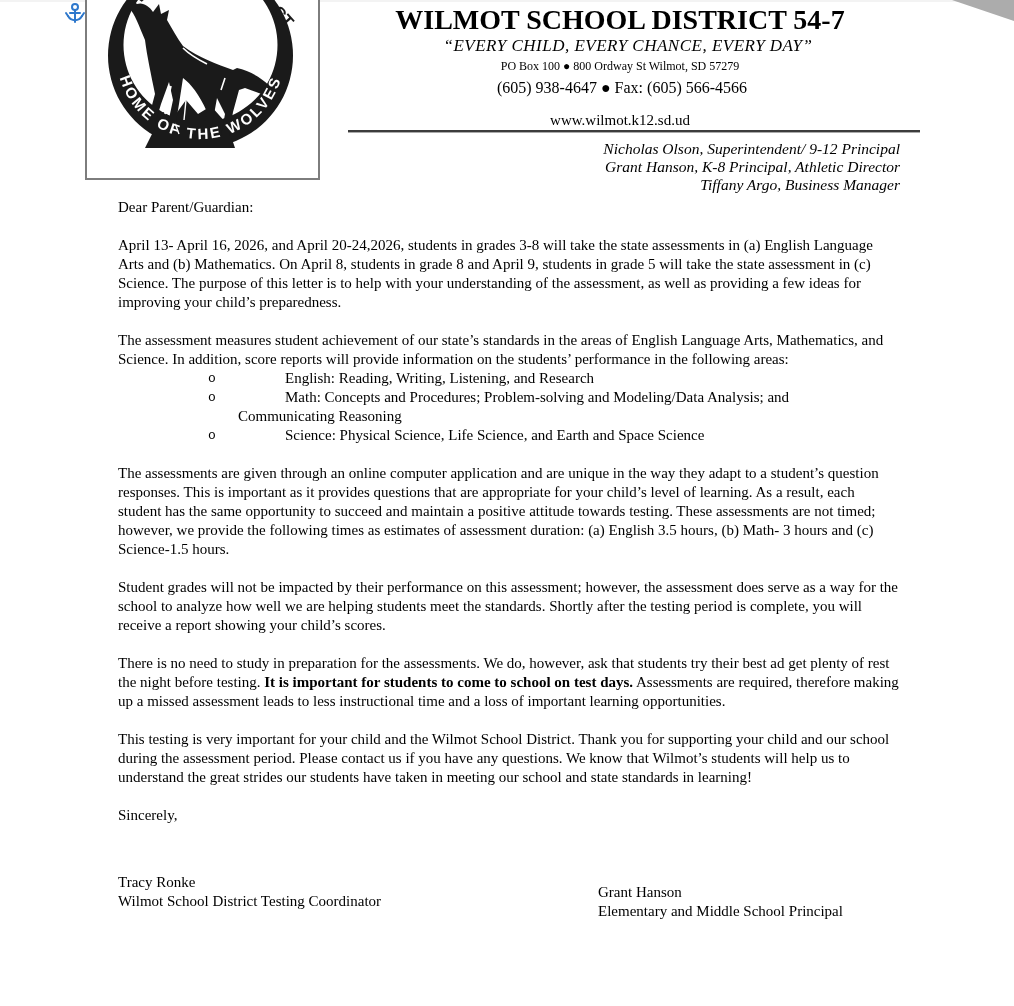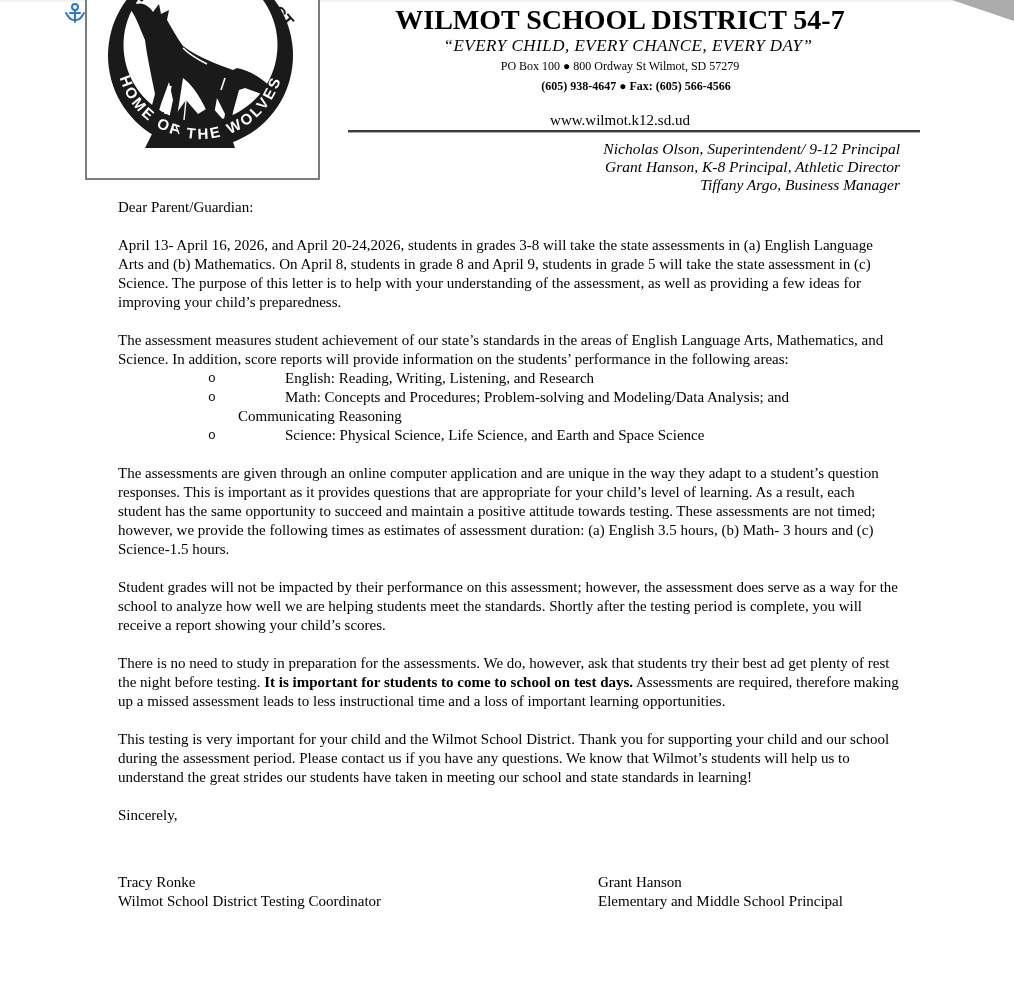--- a/index.html
+++ b/index.html
@@ -13,38 +13,38 @@
   .anchor{position:absolute;left:64px;top:2px;width:22px;height:24px;}
   
   .logo-box{position:absolute;left:85px;top:-16px;width:235px;height:196px;
             border:2px solid #7d7d7d;box-sizing:border-box;background:#fff;}
   .logo-box svg{display:block;}
   
   .hdr{position:absolute;left:330px;top:0;width:580px;text-align:center;}
   .hdr .title{position:absolute;left:0;top:4px;width:580px;font-size:28px;font-weight:bold;letter-spacing:0px;}
   .hdr .motto{position:absolute;left:8px;top:36px;width:580px;font-size:17px;font-weight:normal;font-style:italic;letter-spacing:0.5px;}
   .hdr .addr{position:absolute;left:0;top:59px;width:580px;font-size:12px;}
-  .hdr .phone{position:absolute;left:16px;top:79px;width:580px;font-size:12px;font-weight:bold;}
+  .hdr .phone{position:absolute;left:2px;top:79px;width:580px;font-size:16px;}
   .hdr .web{position:absolute;left:0;top:112px;width:580px;font-size:15px;text-align:center;}
   .rule{position:absolute;left:348px;top:130px;width:572px;height:2px;background:#3c3c3c;border-bottom:1px solid #aaa;}
   .admins{position:absolute;left:348px;top:140px;width:552px;text-align:right;
           font-style:italic;font-size:15.5px;line-height:18px;}
   
   .letter{position:absolute;left:118px;top:198px;width:782px;font-size:15px;line-height:19px;}
   .letter p{margin:0 0 19px 0;}
   .o-list{list-style:none;margin:-19px 0 19px 0;padding:0;}
   .o-list li{position:relative;padding-left:120px;}
   .o-list .marker{position:absolute;left:90px;top:0;font-family:"Liberation Mono",monospace;font-size:13px;}
   .o-list .txt{white-space:pre-line;margin-left:47px;}
   .b{font-weight:bold;}
   .closing{margin-top:8px !important;margin-bottom:48px !important;}
   .sig-row{position:relative;width:782px;}
   .sig-col{position:absolute;top:0;}
   .sig-left{left:0;}
-  .sig-right{left:480px;}
+  .sig-right{left:480px;margin-top:10px;}
   .sig-col div{line-height:19px;}
 </style>
 </head>
 <body>
 
 <div class="top-edge"></div>
 <div class="corner"></div>
 
 <div class="anchor">
   <svg width="22" height="24" viewBox="0 0 22 24">

